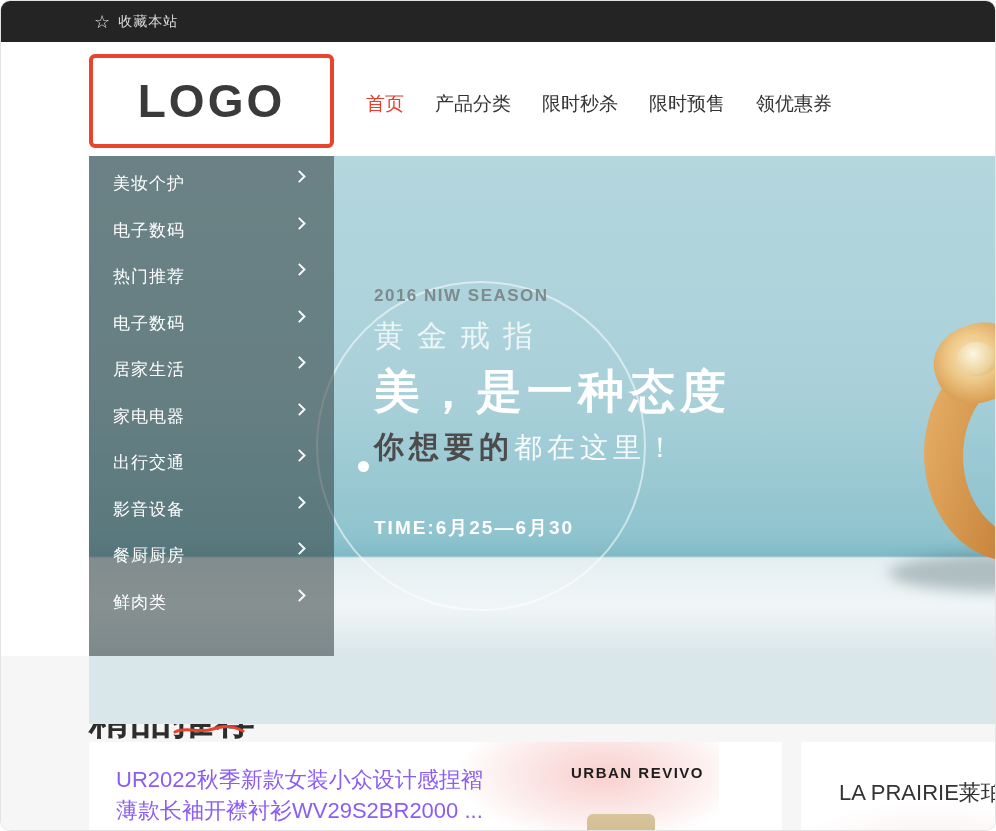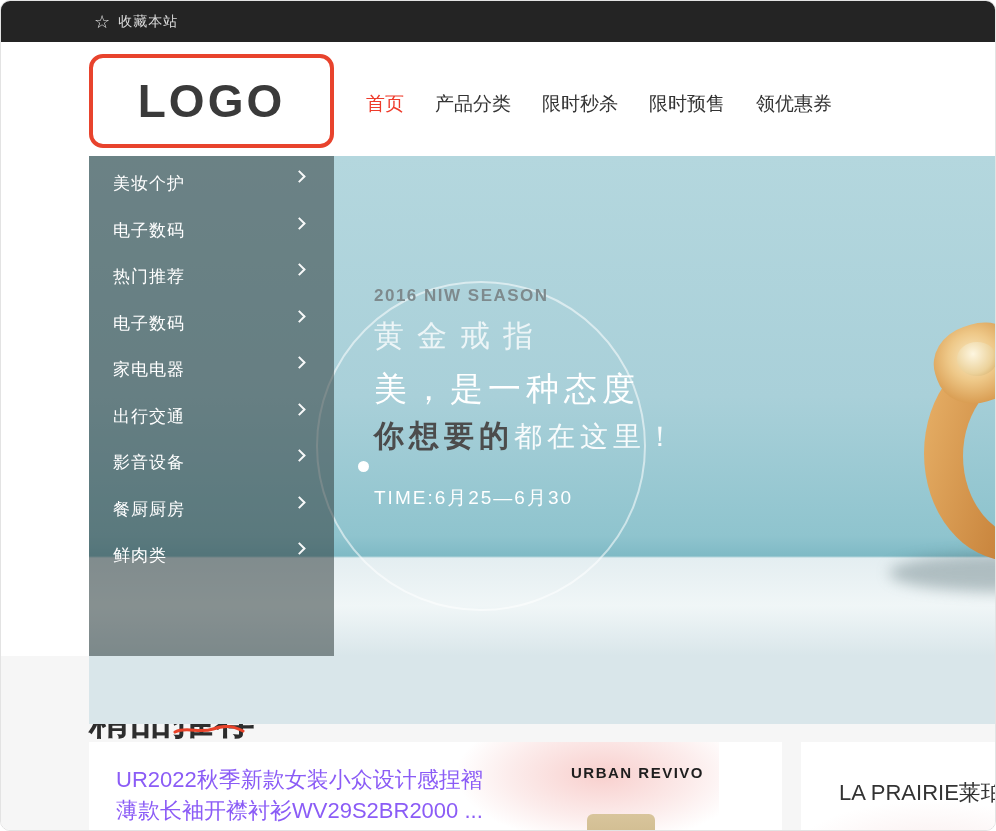--- a/index.html
+++ b/index.html
@@ -9,41 +9,41 @@
 
   
   .topbar { position:absolute; left:0; top:0; width:996px; height:41px; background:#242424;
             display:flex; align-items:center; padding-left:93px; }
   .topbar .star { color:#e5e5e5; font-size:18px; line-height:1; margin-right:8px; }
   .topbar .fav { color:#dddddd; font-size:14px; letter-spacing:1px; }
 
   
   .header { position:absolute; left:0; top:41px; width:996px; height:114px; background:#ffffff; }
   .logo-box { position:absolute; left:88px; top:12px; width:245px; height:94px;
-              border:4px solid #e8432d; border-radius:14px; display:flex; align-items:center; justify-content:center; }
+              border:4px solid #e8432d; border-radius:6px; display:flex; align-items:center; justify-content:center; }
   .logo-text { font-size:46px; font-weight:bold; color:#3a3a3a; letter-spacing:3px; }
   .nav { position:absolute; left:365px; top:49px; display:flex; gap:31px; }
   .nav-item { font-size:19px; color:#333333; cursor:pointer; white-space:nowrap; }
   .nav-item.active { color:#ee3b2b; }
 
   
   .banner { position:absolute; left:88px; top:155px; width:908px; height:568px; overflow:hidden; z-index:1;
             background:linear-gradient(180deg,#b4d7de 0px,#a9d0d9 240px,#8fc4ce 380px,#7fbac5 400px,
                                               #e4eef1 402px,#f0f6f7 450px,#d9e6ea 500px); }
   .deco-circle { position:absolute; left:227px; top:125px; width:330px; height:330px; border-radius:50%;
                  border:2px solid rgba(255,255,255,0.55); }
   .deco-dot { position:absolute; left:269px; top:305px; width:11px; height:11px; border-radius:50%; background:#ffffff; }
   .banner-copy { position:absolute; left:285px; top:130px; }
   .b-season { font-size:17px; font-weight:bold; color:#7e8a8d; letter-spacing:1.5px; }
   .b-product { margin-top:10px; font-size:30px; color:rgba(255,255,255,0.78); letter-spacing:13px; }
-  .b-headline { margin-top:10px; font-size:33px; font-weight:normal; color:#ffffff; letter-spacing:5px; }
+  .b-headline { margin-top:4px; font-size:46px; font-weight:bold; color:#ffffff; letter-spacing:5px; }
   .b-subline { margin-top:4px; }
   .b-sub-bold { font-size:30px; font-weight:bold; color:#4c4c4c; letter-spacing:5px; }
   .b-sub-light { font-size:28px; color:rgba(255,255,255,0.92); letter-spacing:5px; }
-  .b-time { margin-top:28px; font-size:19px; font-weight:normal; color:#ffffff; letter-spacing:2px; }
+  .b-time { margin-top:47px; font-size:19px; font-weight:bold; color:#ffffff; letter-spacing:2px; }
 
   
   .ring-shadow { position:absolute; left:800px; top:398px; width:230px; height:38px; border-radius:50%;
                  background:rgba(70,95,100,0.35); filter:blur(7px); }
   .ring-outer { position:absolute; left:835px; top:190px; width:175px; height:215px; border-radius:50%;
                 background:linear-gradient(105deg,#e9b36a 0%,#c9853d 55%,#f3d49d 100%); }
   .ring-hole { position:absolute; left:874px; top:216px; width:140px; height:168px; border-radius:50%;
                background:linear-gradient(180deg,#a9d0d9 0%,#8fc4ce 90%); }
   .ring-head { position:absolute; left:845px; top:168px; width:90px; height:78px; border-radius:46%;
                transform:rotate(-18deg);
@@ -136,20 +136,24 @@
     </div>
     <div class="side-item">
       <span class="side-label">热门推荐</span>
       <span class="chev"></span>
     </div>
     <div class="side-item">
       <span class="side-label">电子数码</span>
       <span class="chev"></span>
     </div>
     <div class="side-item">
+      <span class="side-label">居家生活</span>
+      <span class="chev"></span>
+    </div>
+    <div class="side-item">
       <span class="side-label">家电电器</span>
       <span class="chev"></span>
     </div>
     <div class="side-item">
       <span class="side-label">出行交通</span>
       <span class="chev"></span>
     </div>
     <div class="side-item">
       <span class="side-label">影音设备</span>
       <span class="chev"></span>

